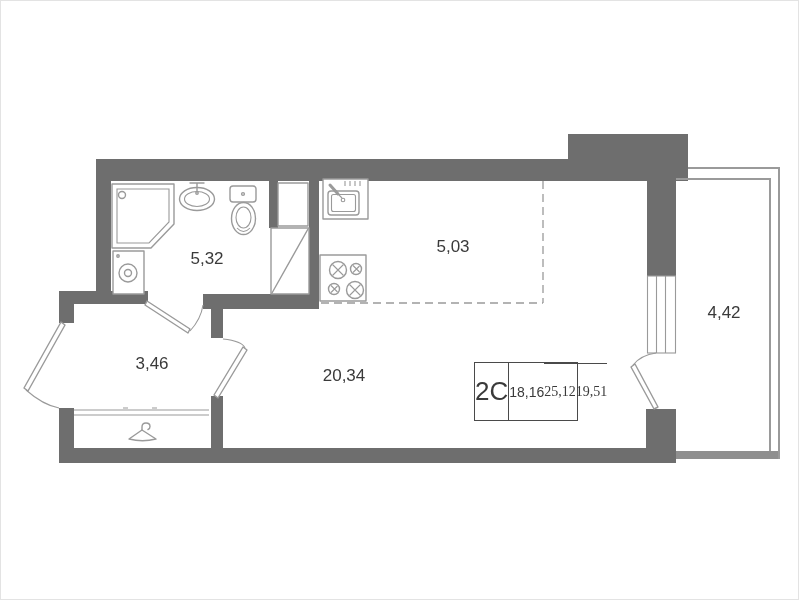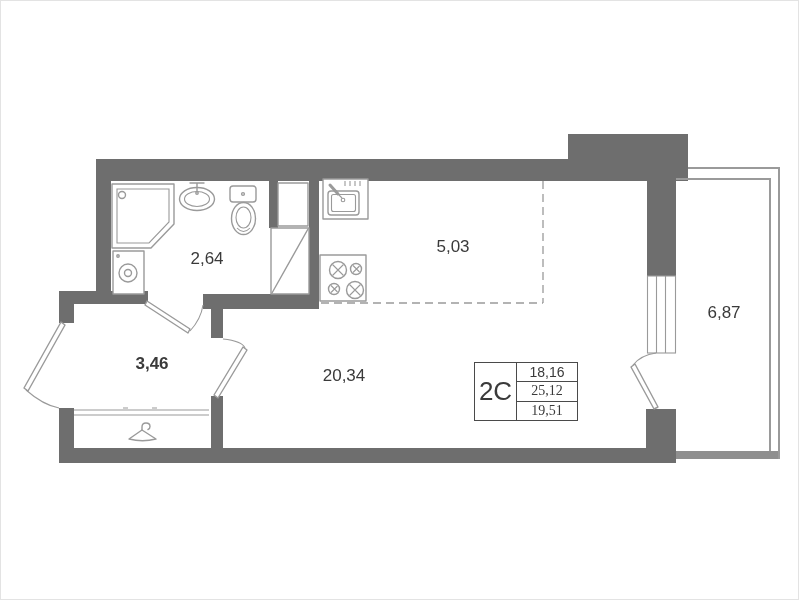--- a/index.html
+++ b/index.html
@@ -33,21 +33,21 @@
   .area-table{
     position:absolute;left:473px;top:361px;width:104px;height:59px;
     border:1.5px solid var(--table_border);background:#fff;
     display:flex;box-sizing:border-box;color:var(--text);
   }
   .type-cell{
     width:41px;border-right:1.5px solid var(--table_border);
     display:flex;align-items:center;justify-content:center;
     font-size:26px;
   }
-  .vals{flex:1;display:flex;flex-direction:column;}
+  .vals{flex:1;display:flex;}
   .vals .vrow{
     flex:1;display:flex;align-items:center;justify-content:center;
     font-size:14px;
   }
   .vals .vrow + .vrow{border-top:1.5px solid var(--table_border);font-family:Liberation Serif, serif;}
 </style>
 </head>
 <body>
 
 <div class="canvas">
@@ -165,25 +165,25 @@
       <path class="fxt" d="M73,409 H208 M73,414 H208"></path>
       <path class="fxt" d="M122,407 h5 M151,407 h5"></path>
     </g>
 
     <g>
       <path class="fxn" d="M128,438 L141,429 L155,438 Q141.5,441.5 128,438 Z"></path>
       <path class="fxn" d="M141,429 v-3 q0,-4 4,-4 q4,0 4,3.5 q0,2.5 -2,3"></path>
     </g>
   </svg>
 
-  <div class="label" style="left:206px;top:258px;">2,64</div>
+  <div class="label" style="left:206px;top:258px;">5,32</div>
   <div class="label" style="left:452px;top:246px;">5,03</div>
-  <div class="label" style="left:151px;top:363px;font-weight:bold;">3,46</div>
+  <div class="label" style="left:151px;top:363px;">3,46</div>
   <div class="label" style="left:343px;top:375px;">20,34</div>
-  <div class="label" style="left:723px;top:312px;">6,87</div>
+  <div class="label" style="left:723px;top:312px;">4,42</div>
 
   <div class="area-table">
     <div class="type-cell">2C</div>
     <div class="vals">
       <div class="vrow">18,16</div>
       <div class="vrow">25,12</div>
       <div class="vrow">19,51</div>
     </div>
   </div>
 

